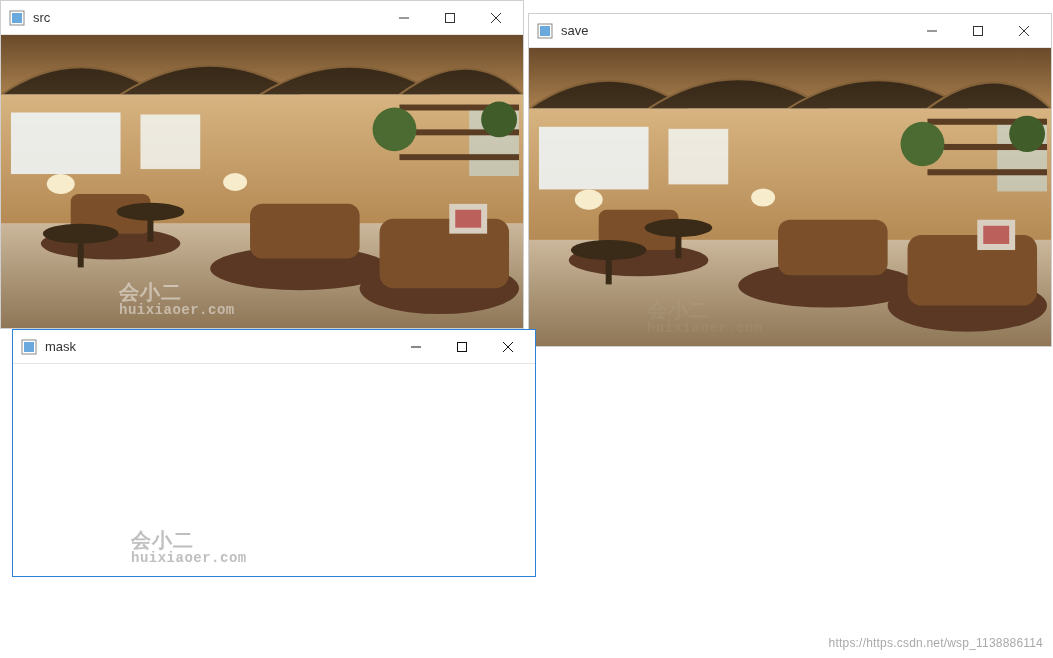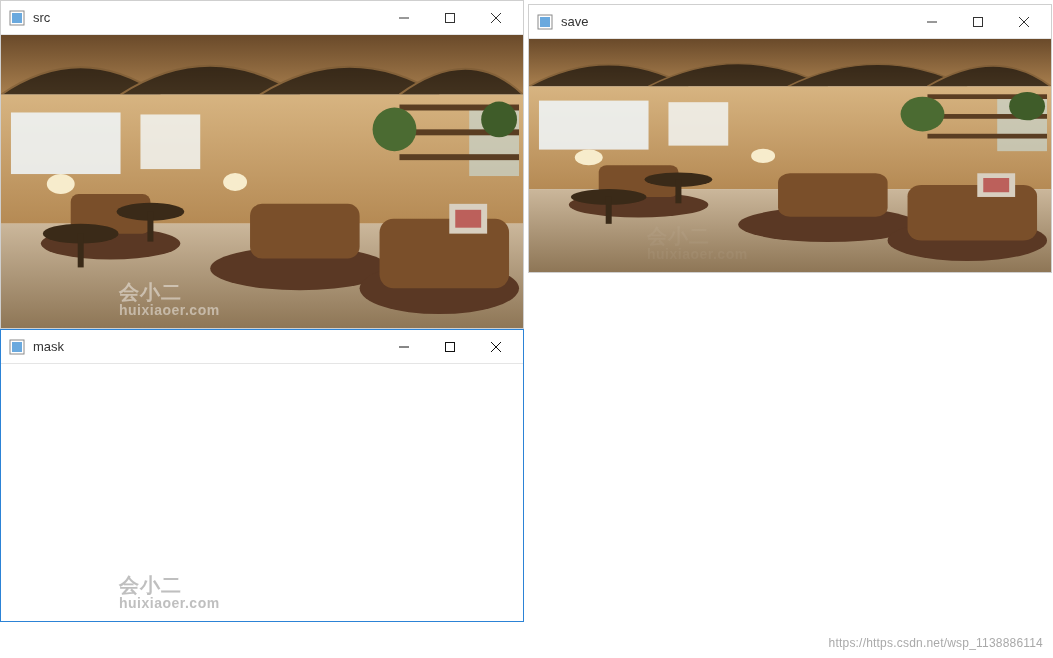--- a/index.html
+++ b/index.html
@@ -83,20 +83,21 @@
     line-height: 1.05;
     pointer-events: none;
   }
   .watermark .wm-top {
     font-size: 20px;
     letter-spacing: 1px;
   }
   .watermark .wm-bottom {
     font-size: 14px;
     letter-spacing: 0.5px;
+    font-family: Liberation Mono, monospace;
   }
   .wm-light { color: rgba(255,255,255,0.45); }
   .wm-dark  { color: rgba(170,170,170,0.75); }
 
   
   .attribution {
     position: absolute;
     right: 10px;
     bottom: 8px;
     font-size: 12px;
@@ -204,21 +205,21 @@
         <rect x="456" y="176" width="26" height="18" fill="#b03030" opacity="0.7"></rect>
       </svg>
     </div>
     <div class="watermark wm-light" style="left:118px; bottom:10px;">
       <div class="wm-top">会小二</div>
       <div class="wm-bottom">huixiaoer.com</div>
     </div>
   </div>
 </div>
 
-<div class="window" style="left:528px; top:4px; width:524px; height:269px;">
+<div class="window" style="left:528px; top:13px; width:524px; height:334px;">
   <div class="titlebar">
     <span class="app-icon">
       <svg viewBox="0 0 16 16">
           <rect x="1" y="1" width="14" height="14" fill="#ffffff" stroke="#8a8a8a"></rect>
           <rect x="3" y="3" width="10" height="10" fill="#6aa9de"></rect>
         </svg>
     </span>
     <span class="title">save</span>
     <div class="win-controls">
       <div class="win-btn">
@@ -300,21 +301,21 @@
       </svg>
     </div>
 
     <div class="watermark" style="left:118px; bottom:10px; color:rgba(255,255,255,0.05);">
       <div class="wm-top">会小二</div>
       <div class="wm-bottom">huixiaoer.com</div>
     </div>
   </div>
 </div>
 
-<div class="window active" style="left:0px; top:329px; width:524px; height:293px;">
+<div class="window active" style="left:12px; top:329px; width:524px; height:248px;">
   <div class="titlebar">
     <span class="app-icon">
       <svg viewBox="0 0 16 16">
           <rect x="1" y="1" width="14" height="14" fill="#ffffff" stroke="#8a8a8a"></rect>
           <rect x="3" y="3" width="10" height="10" fill="#6aa9de"></rect>
         </svg>
     </span>
     <span class="title">mask</span>
     <div class="win-controls">
       <div class="win-btn">

